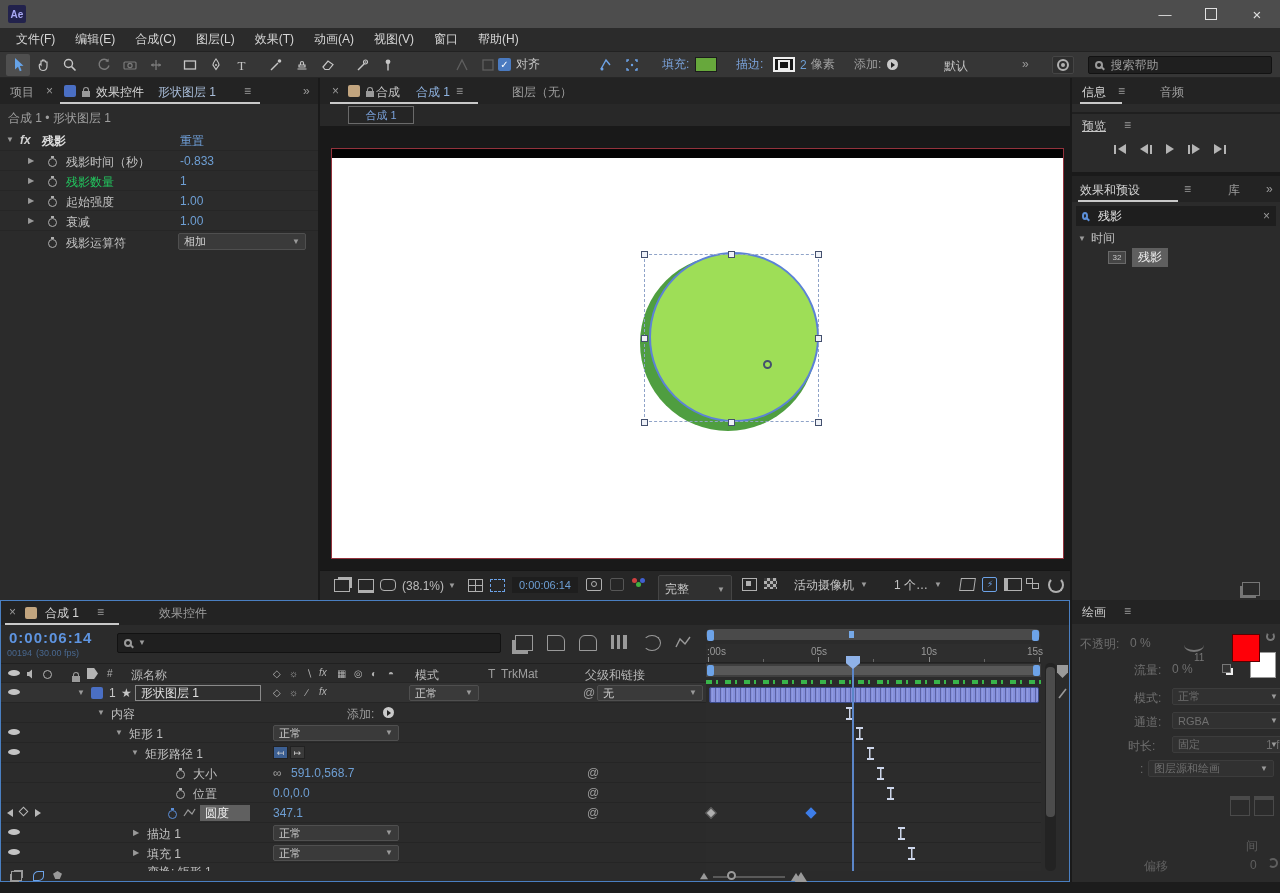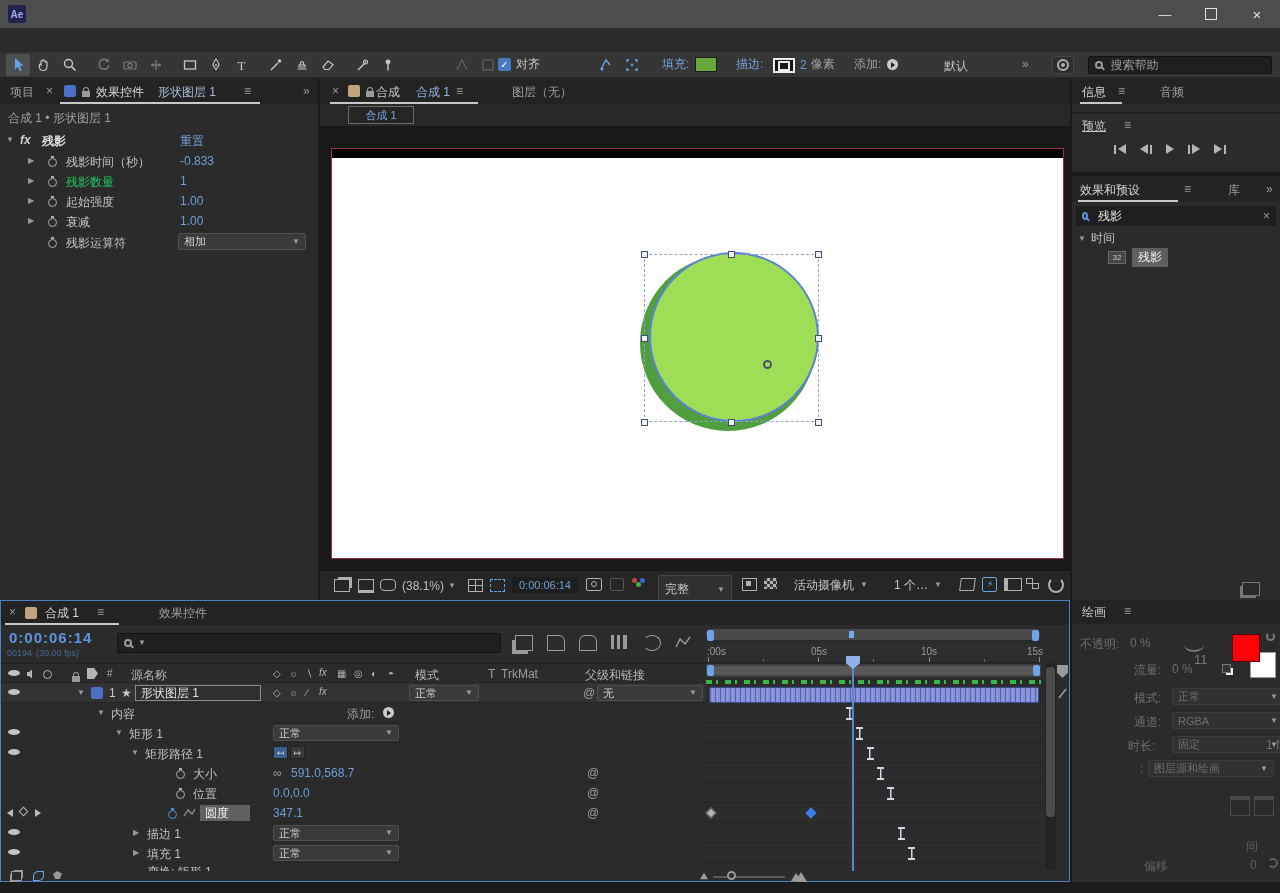--- a/index.html
+++ b/index.html
@@ -76,20 +76,31 @@
 
   <div class="abs titlebar">
     <div class="abs aelogo">Ae</div>
     <div class="abs winbtn" style="left:1142px;">—</div>
     <div class="abs winbtn" style="left:1188px;">
         <span class="maxglyph"></span>
       </div>
     <div class="abs winbtn" style="left:1234px;font-size:15px;">×</div>
   </div>
 
+  <div class="abs menubar">
+    <span class="menuitem">文件(F)</span>
+    <span class="menuitem">编辑(E)</span>
+    <span class="menuitem">合成(C)</span>
+    <span class="menuitem">图层(L)</span>
+    <span class="menuitem">效果(T)</span>
+    <span class="menuitem">动画(A)</span>
+    <span class="menuitem">视图(V)</span>
+    <span class="menuitem">窗口</span>
+    <span class="menuitem">帮助(H)</span>
+  </div>
 
   <div class="abs toolbar"></div>
   <div class="abs tool active" style="left:6px;">
     <svg width="16" height="16" viewBox="0 0 16 16">
         <path d="M5 1 L5 12.5 L8 9.7 L9.8 14.2 L11.6 13.4 L9.8 9 L13.5 8.7 Z" fill="#66a3e8"></path>
       </svg>
   </div>
   <div class="abs tool" style="left:32px;">
     <svg width="16" height="16" viewBox="0 0 16 16">
         <path d="M4 12 C3 9 3 7 4 7 L5 8 L5 4 L6.5 4 L6.5 3 L8 3 L8 4 L9.5 4 L9.5 5 L11 5 L11 9 C11 12 9 13.5 7 13.5 C5.5 13.5 4.6 13 4 12 Z" fill="none" stroke="#c6c6c6" stroke-width="1.2"></path>
@@ -188,21 +199,21 @@
   <div class="abs tool" style="left:620px;">
     <svg width="16" height="16" viewBox="0 0 16 16">
         <path d="M5 3 H3 V5 M11 3 H13 V5 M3 11 V13 H5 M13 11 V13 H11" fill="none" stroke="#6da3e8" stroke-width="1.4"></path>
         <circle cx="8" cy="8" r="1.2" fill="#6da3e8"></circle>
       </svg>
   </div>
   <div class="abs flexv" style="left:662px;top:56px;gap:6px;">
     <span class="lbl-blue">填充:</span>
     <span class="swatch" style="background:#67a83c;border:1px solid #1c1c1c;"></span>
   </div>
-  <div class="abs flexv" style="left:736px;top:56px;gap:10px;align-items:flex-end;">
+  <div class="abs flexv" style="left:736px;top:56px;gap:10px;">
     <span class="lbl-blue">描边:</span>
     <span class="swatch" style="background:#161616;border:2px solid #eee;display:flex;align-items:center;justify-content:center;">
         <span style="width:8px;height:6px;border:2px solid #eee;display:block;"></span>
       </span>
   </div>
   <div class="abs flexv" style="left:800px;top:56px;gap:4px;">
     <span class="blue">2</span>
     <span class="dim">像素</span>
   </div>
   <div class="abs flexv" style="left:854px;top:56px;gap:6px;">
@@ -626,21 +637,21 @@
   </div>
 
   <div class="abs" style="left:1070px;top:600px;width:210px;height:282px;background:#2b2b2b;border-left:2px solid #1a1a1a;box-sizing:border-box;">
     <div class="abs tabstrip" style="left:0;top:0;width:208px;height:24px;">
       <span class="abs" style="left:10px;top:4px;color:#d0d0d0;">绘画</span>
       <span class="abs menuglyph" style="left:52px;top:4px;">≡</span>
     </div>
     <span class="abs" style="left:8px;top:36px;color:#6e6e6e;">不透明:</span>
     <span class="abs" style="left:58px;top:36px;color:#6e6e6e;">0 %</span>
     <span class="abs" style="left:112px;top:38px;width:20px;height:12px;border-bottom:2px solid #777;border-radius:50%;"></span>
-    <span class="abs" style="left:122px;top:52px;font-size:13px;color:#777;">11</span>
+    <span class="abs" style="left:122px;top:52px;font-size:10px;color:#777;">11</span>
     <span class="abs" style="left:62px;top:62px;color:#6e6e6e;">流量:</span>
     <span class="abs" style="left:100px;top:62px;color:#6e6e6e;">0 %</span>
 
     <span class="abs" style="left:178px;top:52px;width:26px;height:26px;background:#ffffff;border:1px solid #999;box-sizing:border-box;"></span>
     <span class="abs" style="left:160px;top:34px;width:28px;height:28px;background:#ff0008;border:1px solid #5a0000;box-sizing:border-box;"></span>
     <span class="abs" style="left:194px;top:32px;width:9px;height:9px;border:2px solid #777;border-radius:50%;border-top-color:transparent;box-sizing:border-box;"></span>
     <span class="abs" style="left:150px;top:64px;width:7px;height:7px;background:#333;border:1px solid #777;box-shadow:3px 3px 0 -1px #eee;"></span>
 
     <span class="abs" style="left:62px;top:90px;color:#6e6e6e;">模式:</span>
     <div class="abs dd gray" style="left:100px;top:88px;width:112px;height:17px;">

